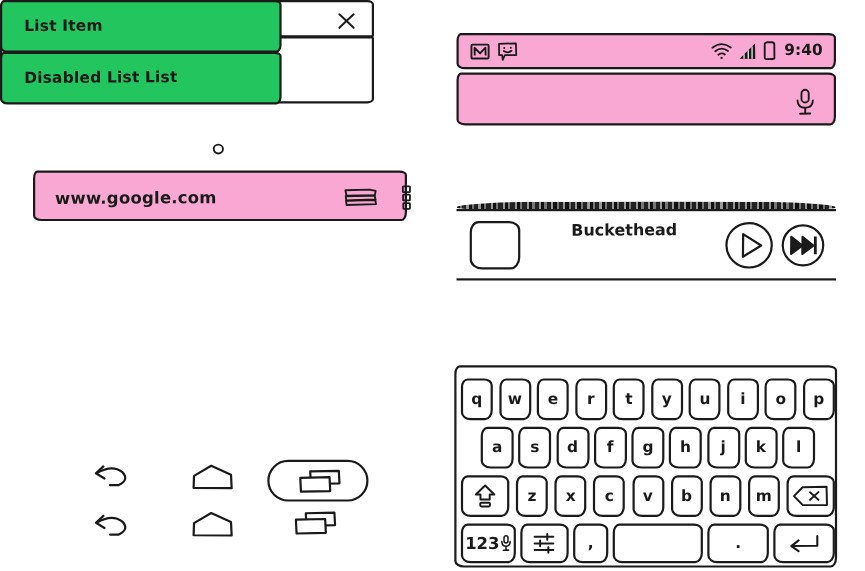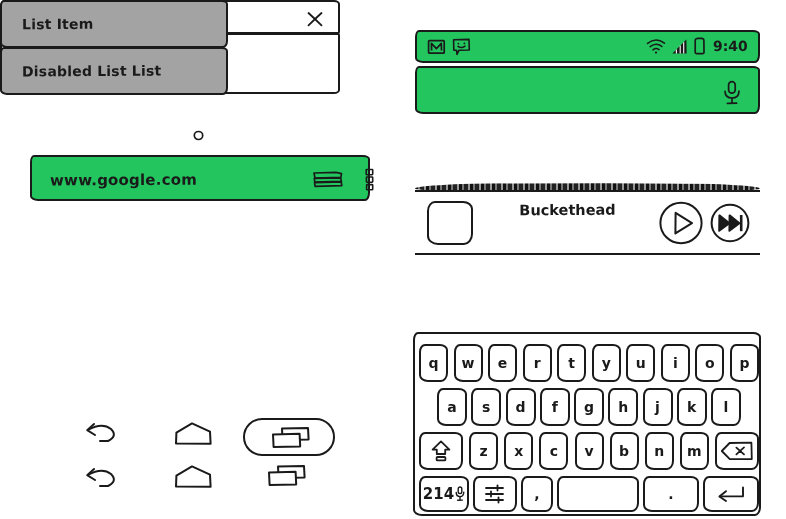--- a/index.html
+++ b/index.html
@@ -11,21 +11,21 @@
     color:#1a1a1a;
     overflow:hidden;
     position:relative;
   }
   .sheet{position:relative;width:786px;height:519px;}
 
   
   .hbox{
     position:absolute;
     border:2px solid #1a1a1a;
-    background:#22c55e;
+    background:#f9a8d4;
     box-sizing:border-box;
     border-radius:3px 5px 4px 6px / 5px 3px 6px 4px;
   }
   .sketchy{
     border-radius:4px 7px 5px 8px / 7px 4px 8px 5px;
   }
 
   
   #dialog-card{left:30px;top:28px;width:340px;height:94px;border:none;}
   #dialog-header{
@@ -55,22 +55,22 @@
     position:absolute;left:18px;top:14px;
     font-weight:700;font-size:15px;letter-spacing:.2px;
     transform:rotate(-0.3deg);
   }
   #browser-tabs-icon{position:absolute;left:280px;top:12px;width:32px;height:22px;}
   #browser-overflow-icon{position:absolute;left:332px;top:11px;width:12px;height:24px;}
 
   
   #list-menu{left:133px;top:202px;width:228px;height:194px;border:none;}
   .list-row{
-    position:absolute;left:0;width:228px;height:48px;
-    border:2px solid #1a1a1a;box-sizing:border-box;background:#a3a3a3;
+    position:absolute;left:0;width:256px;height:48px;
+    border:2px solid #1a1a1a;box-sizing:border-box;background:#22c55e;
     border-radius:4px 6px 5px 7px / 6px 4px 7px 5px;
     text-align:center;
   }
   .list-label{
     position:absolute;left:20px;top:14px;
     font-weight:700;font-size:14px;letter-spacing:.2px;
     transform:rotate(-0.35deg);
   }
   .list-checkbox{position:absolute;right:15px;top:14px;width:20px;height:20px;}
 
@@ -438,21 +438,21 @@
           <g stroke="#1a1a1a" stroke-width="1.8" fill="none" stroke-linejoin="round" stroke-linecap="round">
             <path d="M1.8 11 L9.6 3 L31.4 2.6 L31.8 19 L9.8 19.2 Z"></path>
             <path d="M16.4 7.6 L24 14.4 M24 7.4 L16.4 14.4"></path>
           </g>
         </svg>
       </div>
     </div>
 
     <div class="krow" id="krow-4">
       <div class="key key-123">
-        <span>214</span>
+        <span>123</span>
         <span>
           <svg width="10" height="16" viewBox="0 0 10 16">
             <g stroke="#1a1a1a" stroke-width="1.4" fill="none" stroke-linecap="round">
               <rect x="3.2" y="1" width="3.6" height="6.6" rx="1.8"></rect>
               <path d="M1.2 6.4 Q1.4 10.6 5 10.6 Q8.6 10.6 8.8 6.3"></path>
               <line x1="5" y1="10.8" x2="5" y2="13.8"></line>
               <line x1="2.6" y1="14.2" x2="7.4" y2="14.1"></line>
             </g>
           </svg>
         </span>

